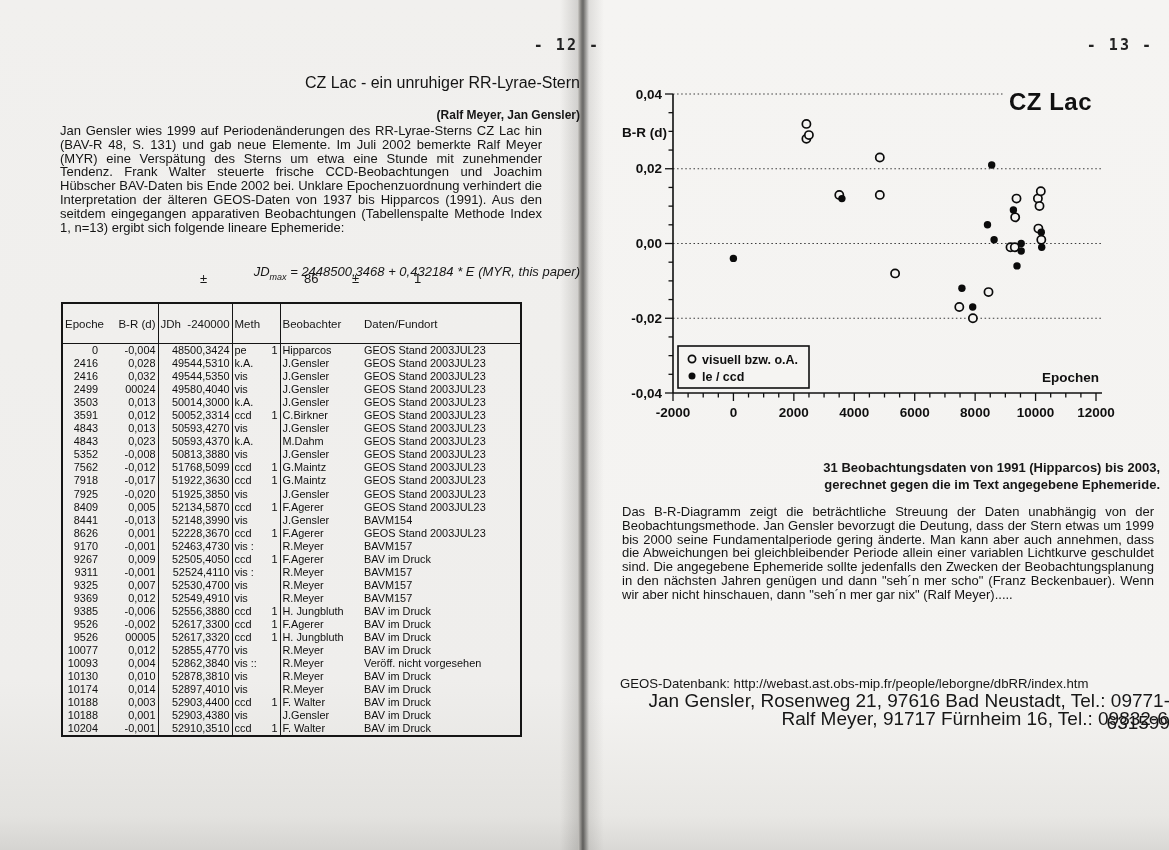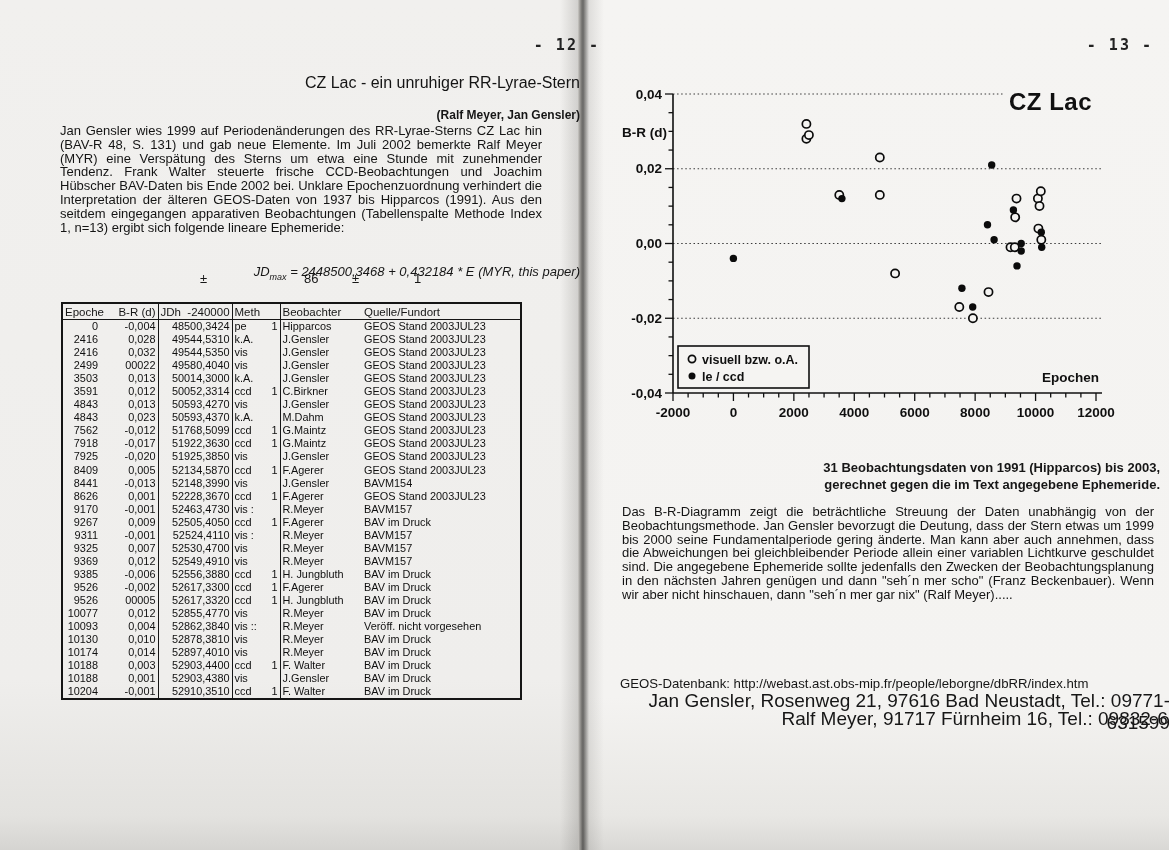--- a/index.html
+++ b/index.html
@@ -17,21 +17,21 @@
   .art-title{font-size:16px;color:#141414;}
   .art-authors{font-size:12px;font-weight:700;}
   .para{font-size:13px;line-height:13.8px;text-align:justify;color:#141414;}
   .formula{font-size:13px;font-weight:500;font-style:italic;}
   .formula sub{font-size:9px;}
   .err-row{position:relative;height:14px;font-size:13px;}
   .err-row span{position:absolute;top:0;}
 
   
   table.obs{border-collapse:collapse;table-layout:fixed;width:459px;border:2px solid #151515;background:transparent;}
-  table.obs th{font-size:11.5px;font-weight:400;height:15px;border-bottom:1.6px solid #151515;white-space:pre;padding:0 2px;}
+  table.obs th{font-size:11.5px;font-weight:400;height:15px;border-bottom:1.6px solid #151515;white-space:pre;padding:12px 2px;}
   table.obs td{font-size:10.9px;line-height:13.05px;height:13.05px;padding:0 2px;white-space:pre;overflow:hidden;color:#101010;}
   .bdr{border-right:1.2px solid #151515;}
   .t-r{text-align:right;}
   .t-l{text-align:left;}
   .t-c{text-align:center;}
   td.c0{padding-right:5px;} td.c1{padding-right:5px;} td.c2{padding-right:3px;}
   td.c3{padding-left:4px;} td.c4{padding-right:4px;} td.c5{padding-left:5px;} td.c6{padding-left:4px;}
   th.h1{padding-right:6px;}
 
   
@@ -89,21 +89,21 @@
           <col style="width:159px">
       </colgroup>
       <thead>
           <tr>
             <th class="t-c">Epoche</th>
             <th class="t-r bdr h1">B-R (d)</th>
             <th class="t-c bdr">JDh  -240000</th>
             <th class="t-l">Meth</th>
             <th class="t-c bdr"></th>
             <th class="t-l">Beobachter</th>
-            <th class="t-l">Quelle/Fundort</th>
+            <th class="t-l">Daten/Fundort</th>
           </tr>
         </thead>
       <tbody>
           <tr>
             <td class="c0 t-r">0</td>
             <td class="c1 t-r bdr">-0,004</td>
             <td class="c2 t-r bdr">48500,3424</td>
             <td class="c3 t-l">pe</td>
             <td class="c4 t-r bdr">1</td>
             <td class="c5 t-l">Hipparcos</td>
@@ -122,21 +122,21 @@
             <td class="c0 t-r">2416</td>
             <td class="c1 t-r bdr">0,032</td>
             <td class="c2 t-r bdr">49544,5350</td>
             <td class="c3 t-l">vis</td>
             <td class="c4 t-r bdr"></td>
             <td class="c5 t-l">J.Gensler</td>
             <td class="c6 t-l">GEOS Stand 2003JUL23</td>
           </tr>
           <tr>
             <td class="c0 t-r">2499</td>
-            <td class="c1 t-r bdr">00022</td>
+            <td class="c1 t-r bdr">00024</td>
             <td class="c2 t-r bdr">49580,4040</td>
             <td class="c3 t-l">vis</td>
             <td class="c4 t-r bdr"></td>
             <td class="c5 t-l">J.Gensler</td>
             <td class="c6 t-l">GEOS Stand 2003JUL23</td>
           </tr>
           <tr>
             <td class="c0 t-r">3503</td>
             <td class="c1 t-r bdr">0,013</td>
             <td class="c2 t-r bdr">50014,3000</td>
@@ -163,20 +163,29 @@
             <td class="c5 t-l">J.Gensler</td>
             <td class="c6 t-l">GEOS Stand 2003JUL23</td>
           </tr>
           <tr>
             <td class="c0 t-r">4843</td>
             <td class="c1 t-r bdr">0,023</td>
             <td class="c2 t-r bdr">50593,4370</td>
             <td class="c3 t-l">k.A.</td>
             <td class="c4 t-r bdr"></td>
             <td class="c5 t-l">M.Dahm</td>
+            <td class="c6 t-l">GEOS Stand 2003JUL23</td>
+          </tr>
+          <tr>
+            <td class="c0 t-r">5352</td>
+            <td class="c1 t-r bdr">-0,008</td>
+            <td class="c2 t-r bdr">50813,3880</td>
+            <td class="c3 t-l">vis</td>
+            <td class="c4 t-r bdr"></td>
+            <td class="c5 t-l">J.Gensler</td>
             <td class="c6 t-l">GEOS Stand 2003JUL23</td>
           </tr>
           <tr>
             <td class="c0 t-r">7562</td>
             <td class="c1 t-r bdr">-0,012</td>
             <td class="c2 t-r bdr">51768,5099</td>
             <td class="c3 t-l">ccd</td>
             <td class="c4 t-r bdr">1</td>
             <td class="c5 t-l">G.Maintz</td>
             <td class="c6 t-l">GEOS Stand 2003JUL23</td>

